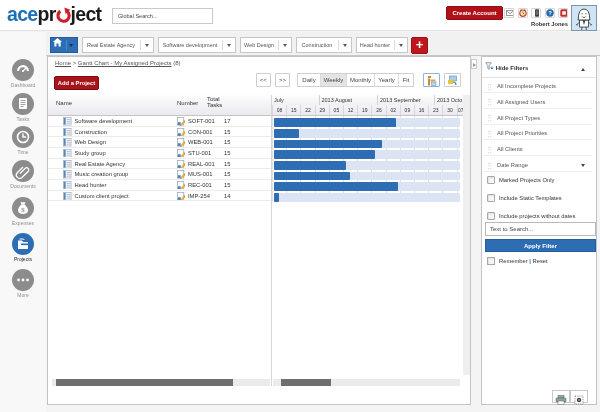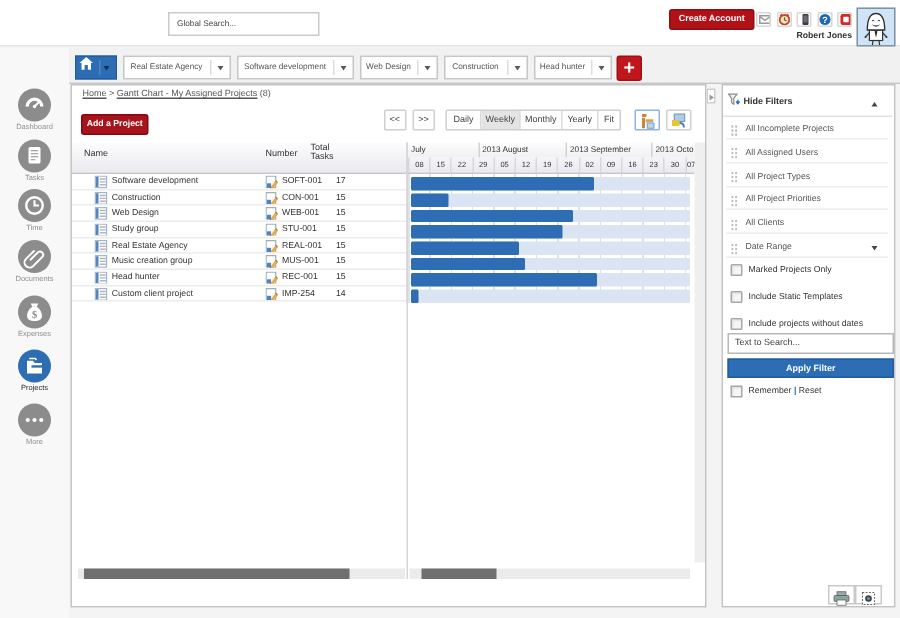--- a/index.html
+++ b/index.html
@@ -87,20 +87,24 @@
 #fremember { left:487px; top:257px; width:106px; height:10px; font-size:5.8px; color:#333; }
 #fremember .cb { position:absolute; left:0; top:0; width:8px; height:8px; background:#f6f6f6; border:1px solid #a8a8a8; box-shadow:inset 1px 1px 1px #e2e2e2;}
 #prnt { left:552px; top:390px; width:37px; height:13px; }
 #prnt .pb { position:absolute; top:0; width:18px; height:13px; background:#fff; border:1px solid #c9c9c9; }
 </style>
 </head>
 <body>
 <div id="page">
 
   <div class="abs" id="hdr"></div>
+  <div class="abs" id="logo"><span class="b">ace</span><span class="k">pr</span><svg width="17" height="17" viewBox="0 0 17 17" style="vertical-align:-3px;margin:0 -1px">
+        <path d="M12.1 4.3 A5.6 5.6 0 1 1 5.3 4.1" fill="none" stroke="#cb2026" stroke-width="3.2"></path>
+        <path d="M9.4 0.4 L15.3 2.8 L10.5 7 Z" fill="#cb2026"></path>
+      </svg><span class="k">ject</span></div>
   <div class="abs" id="srch">Global Search...</div>
   <div class="abs" id="cracct">Create Account</div>
   <div class="abs hicon" style="left:504px"><svg width="8" height="8" viewBox="0 0 8 8" style="margin:0 0 0 0.5px">
         <rect x="0.5" y="1.5" width="7" height="5" fill="none" stroke="#9a9a9a"></rect>
         <path d="M0.5 2 L4 4.5 L7.5 2" fill="none" stroke="#9a9a9a"></path>
       </svg></div>
   <div class="abs hicon" style="left:517.5px"><svg width="8" height="8" viewBox="0 0 8 8" style="margin:0 0 0 0.5px">
         <circle cx="4" cy="4.2" r="3.2" fill="#fbe9b0" stroke="#c2452c" stroke-width="1.2"></circle>
         <path d="M4 2.5 V4.3 L5.4 5" stroke="#555" stroke-width="0.8" fill="none"></path>
         <path d="M1 1.5 L2.5 0.5 M7 1.5 L5.5 0.5" stroke="#c2452c" stroke-width="1"></path>

